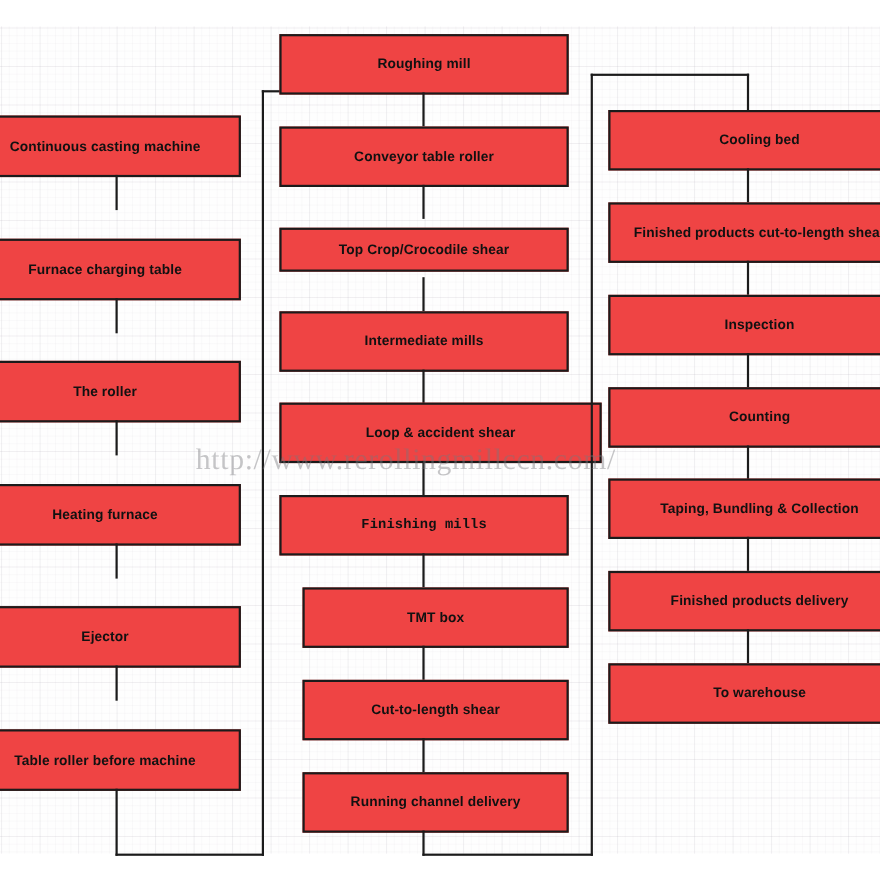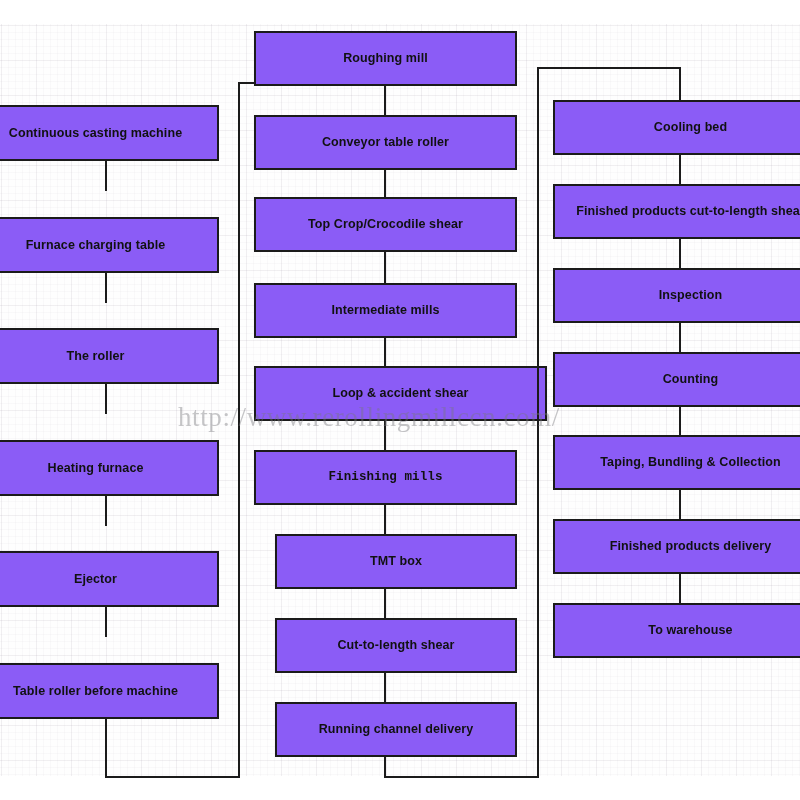--- a/index.html
+++ b/index.html
@@ -27,21 +27,21 @@
       linear-gradient(to right, rgba(140,130,150,0.085) 1px, transparent 1px),
       linear-gradient(to bottom, rgba(140,130,150,0.085) 1px, transparent 1px),
       linear-gradient(to right, rgba(140,130,150,0.045) 1px, transparent 1px),
       linear-gradient(to bottom, rgba(140,130,150,0.045) 1px, transparent 1px);
     background-size: 35px 35px, 35px 35px, 7px 7px, 7px 7px;
     background-position: 1px 0px, 0px 1px, 1px 0px, 0px 1px;
   }
   .node {
     position: absolute;
     box-sizing: border-box;
-    background: #8b5cf6;
+    background: #ef4444;
     border: 2px solid #1b1b1b;
     display: flex;
     align-items: center;
     justify-content: center;
     text-align: center;
     color: #111111;
     font-size: 12.5px;
     font-weight: 700;
     letter-spacing: 0.1px;
     line-height: 1.15;
@@ -112,21 +112,21 @@
   <div class="node" style="left:254px; top:31px; width:263px; height:55px;">
     <span>Roughing mill</span>
   </div>
   <div class="edge v" style="left:384px; top:84px; height:31px;"></div>
 
   <div class="node" style="left:254px; top:115px; width:263px; height:55px;">
     <span>Conveyor table roller</span>
   </div>
   <div class="edge v" style="left:384px; top:168px; height:31px;"></div>
 
-  <div class="node" style="left:254px; top:197px; width:263px; height:55px;">
+  <div class="node" style="left:254px; top:207px; width:263px; height:40px;">
     <span>Top Crop/Crocodile shear</span>
   </div>
   <div class="edge v" style="left:384px; top:252px; height:31px;"></div>
 
   <div class="node" style="left:254px; top:283px; width:263px; height:55px;">
     <span>Intermediate mills</span>
   </div>
   <div class="edge v" style="left:384px; top:336px; height:31px;"></div>
 
   <div class="node" style="left:254px; top:366px; width:293px; height:55px;">

